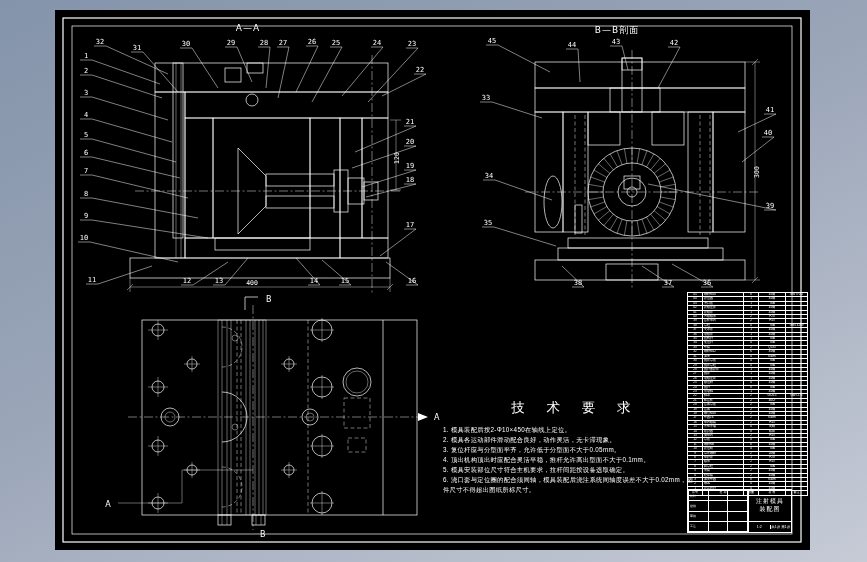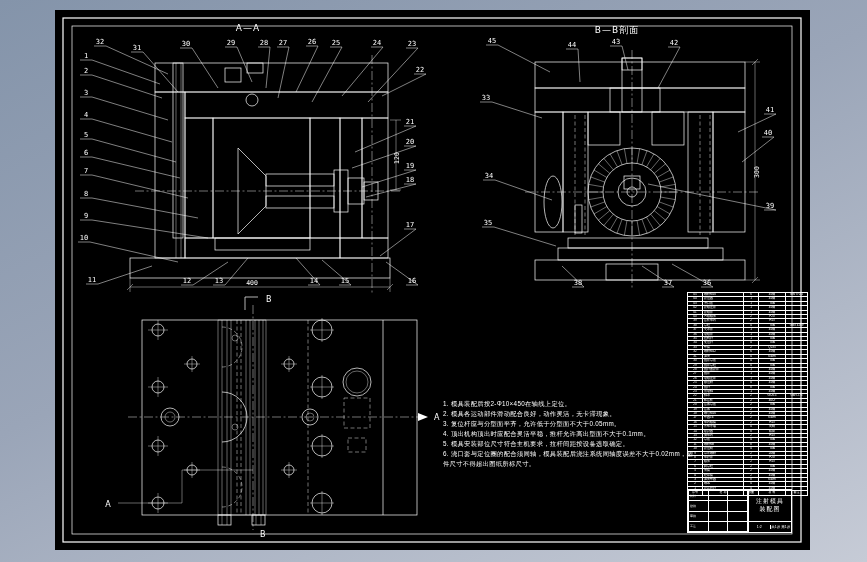--- a/index.html
+++ b/index.html
@@ -371,20 +371,21 @@
 
     <polyline points="118,503 182,503 182,470 253,470" class="thin"></polyline>
     <text x="108" y="507" class="mk" text-anchor="middle">A</text>
     <polygon points="418,413 428,417 418,421" fill="#fff"></polygon>
     <text x="434" y="420" class="mk">A</text>
     <text x="260" y="537" class="mk">B</text>
   </g>
 </svg>
 
 <div id="tech">
+  <div class="t">技 术 要 求</div>
   <div id="tech-list">
         <div class="it">1. 模具装配后按2-Φ10×450在轴线上定位。</div>
         <div class="it">2. 模具各运动部件滑动配合良好，动作灵活，无卡滞现象。</div>
         <div class="it">3. 复位杆应与分型面平齐，允许低于分型面不大于0.05mm。</div>
         <div class="it">4. 顶出机构顶出时应配合灵活平稳，推杆允许高出型面不大于0.1mm。</div>
         <div class="it">5. 模具安装部位尺寸符合主机要求，拉杆间距按设备选取确定。</div>
         <div class="it">6. 浇口套与定位圈的配合须同轴，模具装配后浇注系统同轴度误差不大于0.02mm，塑件尺寸不得超出图纸所标尺寸。</div>
       </div>
 </div>
 

